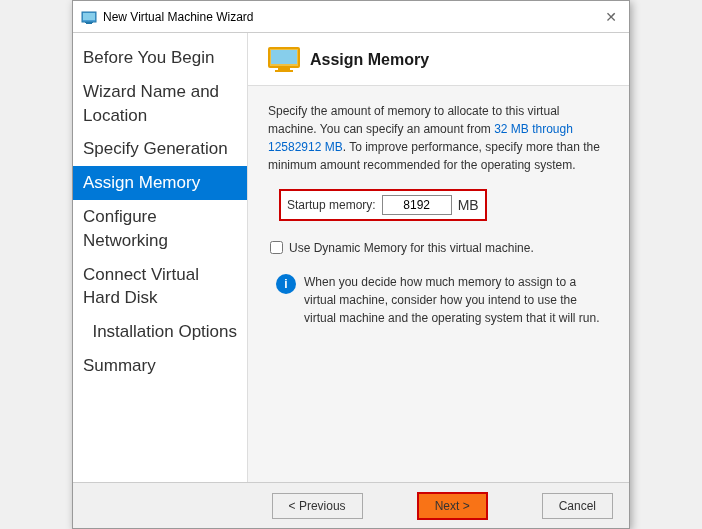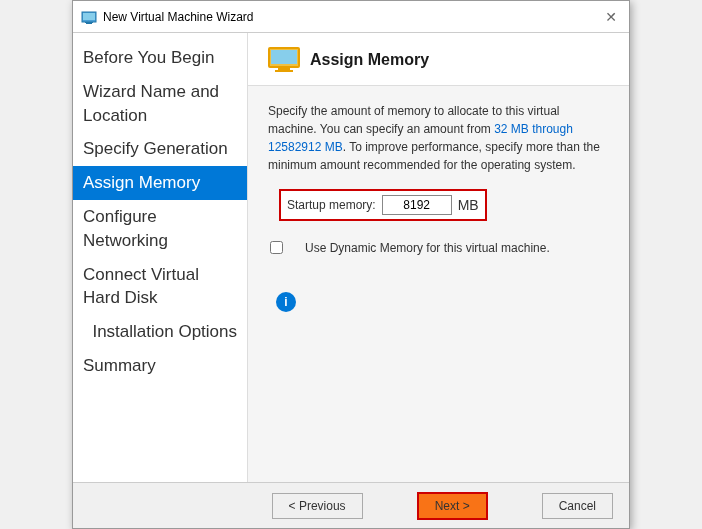--- a/index.html
+++ b/index.html
@@ -158,22 +158,22 @@
     }
 
     .memory-row-wrapper {
       margin-bottom: 10px;
       margin-left: 11px;
     }
 
     .checkbox-row {
       display: flex;
       align-items: flex-start;
-      gap: 22px;
-      margin-bottom: 28px;
+      gap: 6px;
+      margin-bottom: 10px;
       margin-left: 2px;
     }
     .checkbox-row input[type=checkbox] {
       margin: 0;
     }
     .checkbox-label {
       font-size: 12px;
       color: #333;
     }
 
@@ -291,20 +291,21 @@
           </div>
         </div>
 
         <div class="checkbox-row">
           <input type="checkbox" id="dynamic-memory" style="">
           <label for="dynamic-memory" class="checkbox-label">Use Dynamic Memory for this virtual machine.</label>
         </div>
 
         <div class="info-box">
           <div class="info-icon">i</div>
+          <span class="info-text">When you decide how much memory to assign to a virtual machine, consider how you intend to use the virtual machine and the operating system that it will run.</span>
         </div>
 
       </div>
     </div>
   </div>
 
   <div class="footer">
     <button class="btn">&lt; Previous</button>
     <button class="btn primary">Next &gt;</button>
     <button class="btn">Cancel</button>

